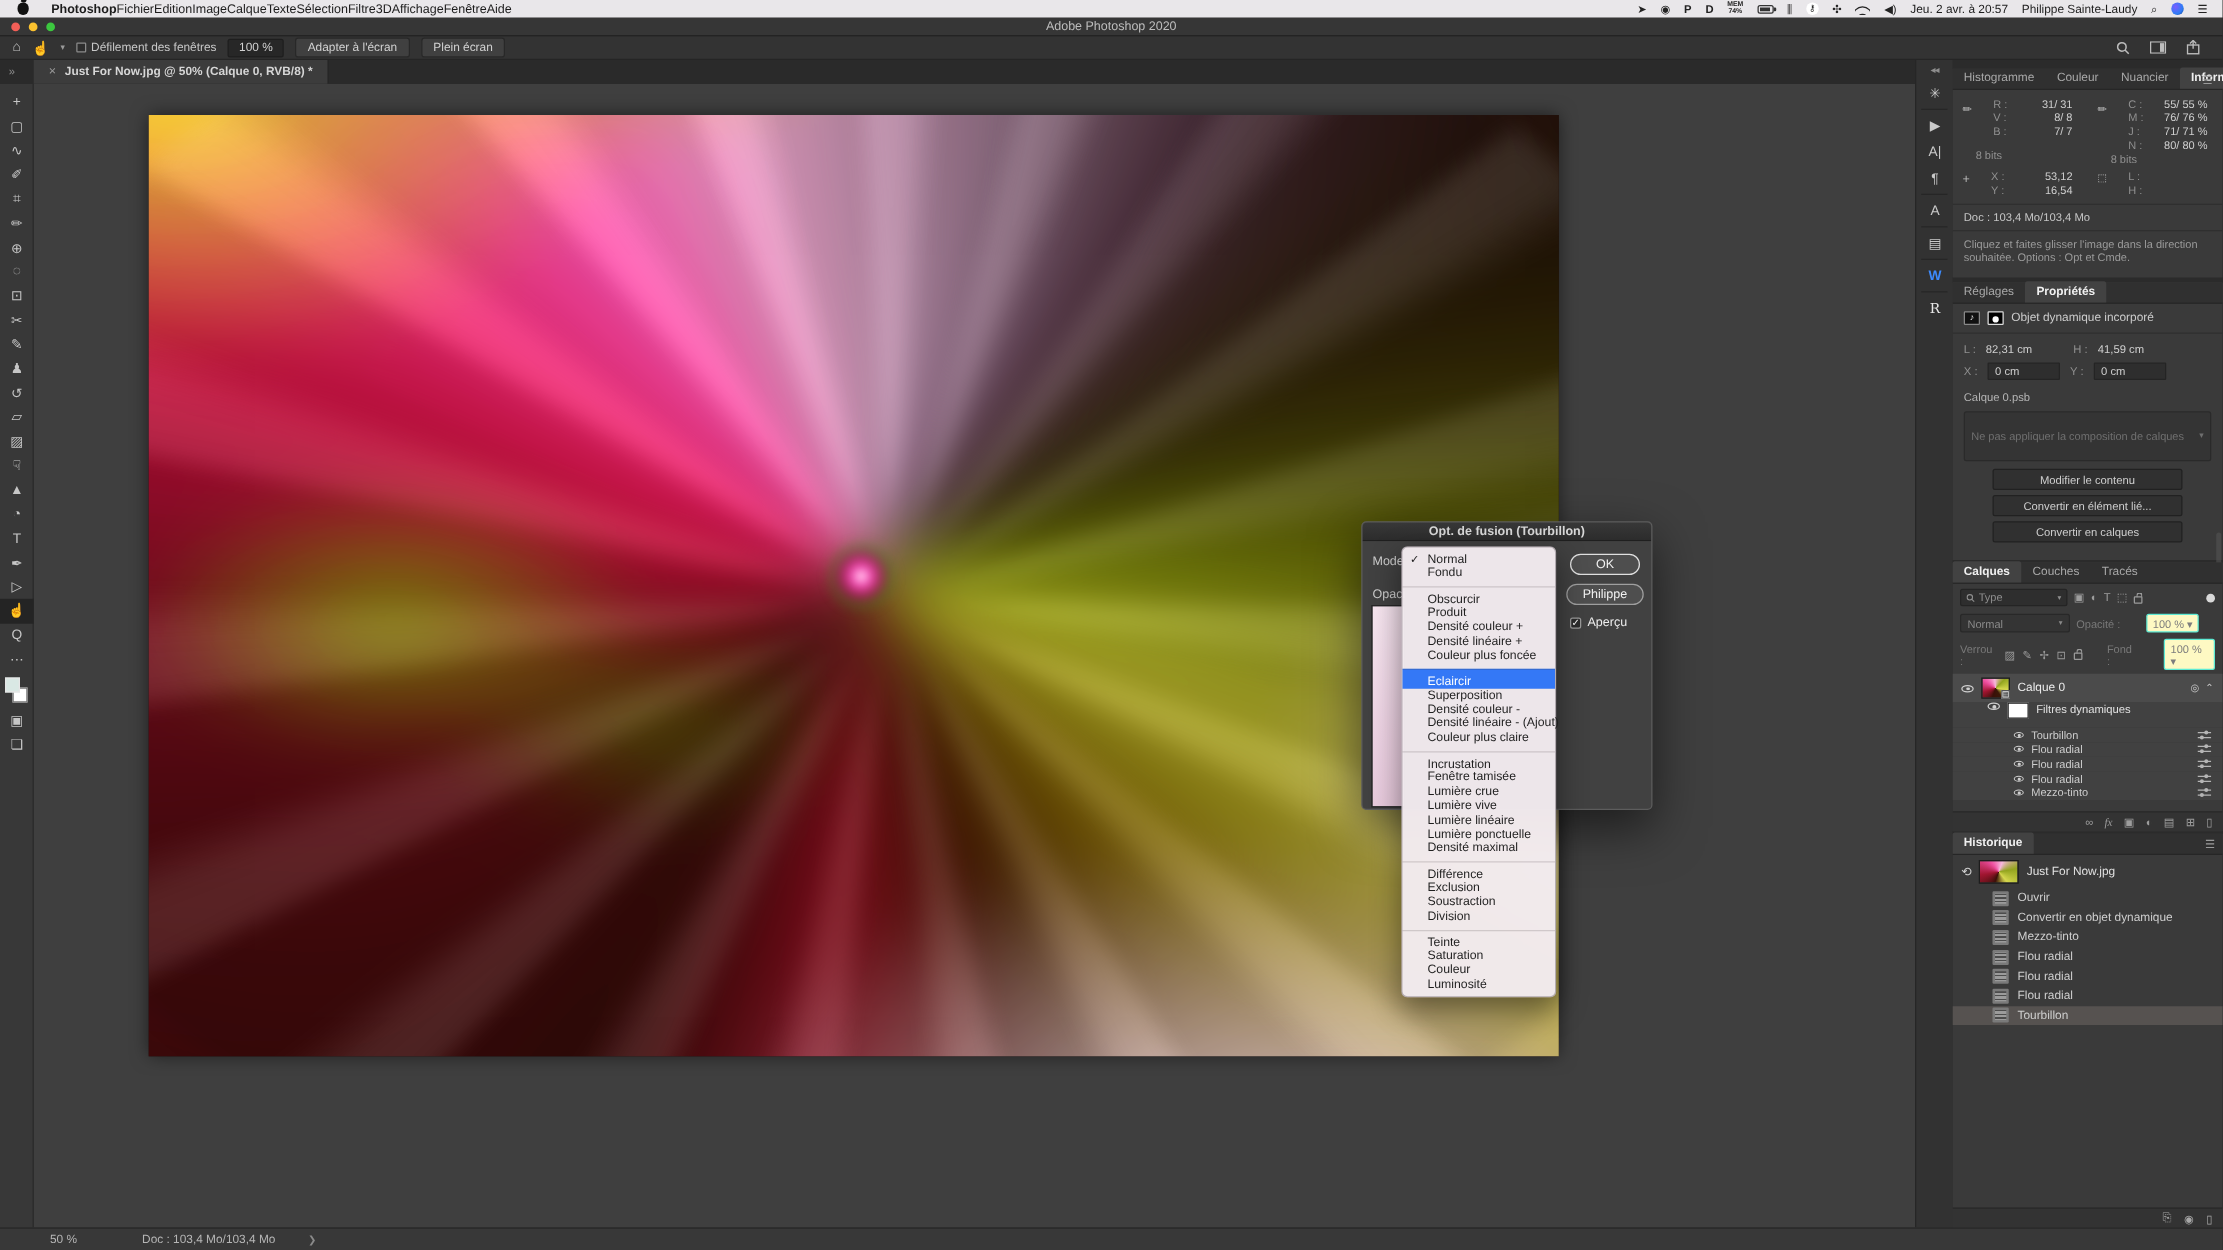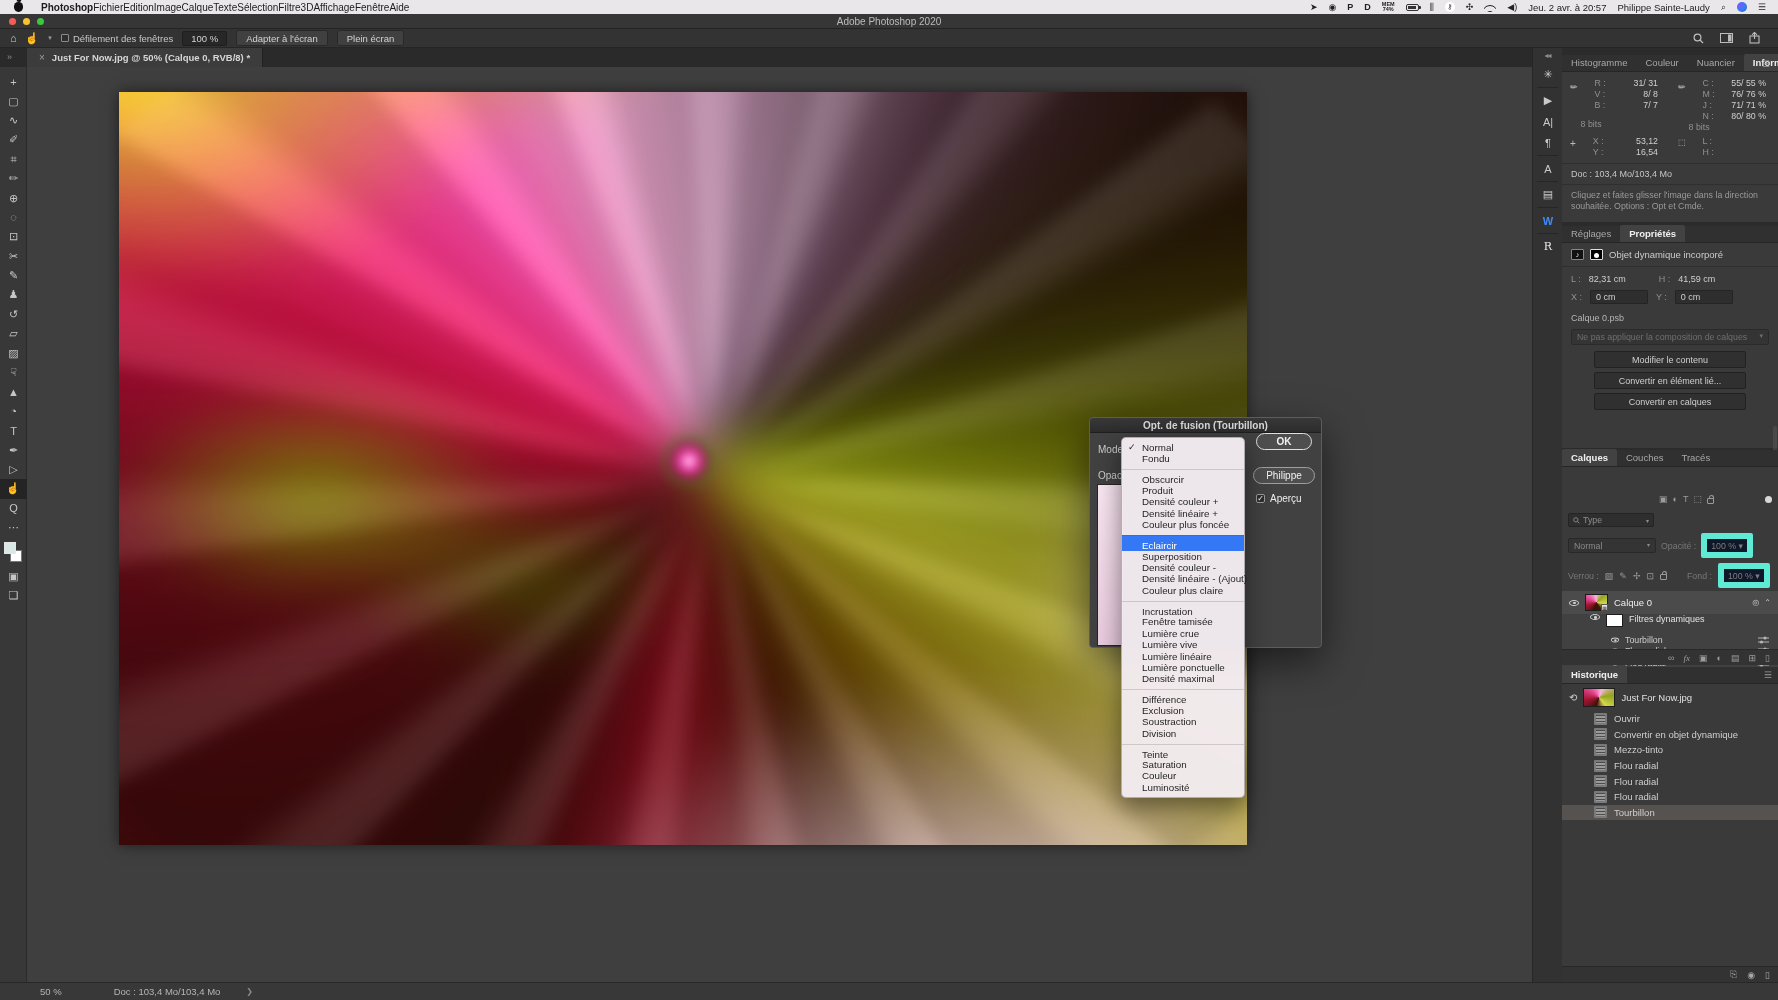--- a/index.html
+++ b/index.html
@@ -111,36 +111,36 @@
   .hint { color:#9a9a9a; font-size:8.8px; line-height:11px; padding:2px 9px; }
   .docline { color:#c6c6c6; font-size:9px; padding:2px 9px; }
 
   
   .prop-row { display:flex; align-items:center; gap:6px; padding:6px 9px; color:#cccccc; font-size:9.5px; }
   .mini-sq { width:13px; height:11px; background:#1f1f1f; border:1px solid #888; border-radius:1px; display:inline-block; }
   .dimrow { display:flex; gap:8px; padding:3px 9px; font-size:9px; color:#bdbdbd; align-items:center; }
   .dimrow .fld { background:#2e2e2e; border:1px solid #242424; padding:1px 5px; width:58px; color:#cfcfcf; border-radius:1px; }
   .psb { padding:6px 9px 2px; font-size:9px; color:#b5b5b5; }
   .dis-select { margin:4px 9px; background:#343434; border:1px solid #2a2a2a; color:#6f6f6f; font-size:8.8px;
-                padding:2px 5px; border-radius:2px; display:flex; }
+                padding:14px 5px; border-radius:2px; display:flex; }
   .dis-select i { margin-left:auto; font-style:normal; font-size:7px; }
   .pbtn { display:block; margin:4px auto; width:152px; background:#303030; border:1px solid #212121; color:#cfcfcf;
           font-size:9px; text-align:center; padding:2.5px 0; border-radius:2px; }
 
   
   .lrow1 { display:flex; align-items:center; gap:5px; padding:4px 6px; }
   .searchbox { display:flex; align-items:center; gap:3px; background:#2e2e2e; border:1px solid #242424; border-radius:2px;
-               width:86px; padding:1px 4px; color:#8e8e8e; font-size:8.8px;margin-top:42px; }
+               width:86px; padding:1px 4px; color:#8e8e8e; font-size:8.8px; }
   .searchbox i { font-style:normal; margin-left:auto; font-size:6px; }
   .lfilter-ic { color:#9d9d9d; font-size:9px; }
   .pin { width:7px; height:7px; border-radius:50%; background:#d8d8d8; margin-left:auto; }
   .blendrow { display:flex; align-items:center; gap:5px; padding:2px 6px; font-size:8.8px; color:#787878; }
   .blend-select { background:#343434; border:1px solid #282828; border-radius:2px; width:88px; display:flex; padding:1.5px 5px; color:#8a8a8a; }
   .blend-select i { font-style:normal; margin-left:auto; font-size:6px; }
-  .dimfld { background:#0f172a; border:6px solid #5eead4; border-radius:2px; padding:1.5px 4px; color:#7d7d7d; }
+  .dimfld { background:#fef9c3; border:1px solid #5eead4; border-radius:2px; padding:1.5px 4px; color:#7d7d7d;margin-left:16px; }
   .lockrow { display:flex; align-items:center; gap:6px; padding:3px 6px; font-size:8.8px; color:#787878; }
   .lockrow .li { color:#9a9a9a; font-size:9px; }
   .locksym { width:7px; height:6px; border:1px solid #9a9a9a; border-radius:1px; position:relative; margin-top:3px; }
   .locksym::before { content:""; position:absolute; left:1px; top:-4px; width:3px; height:3px; border:1px solid #9a9a9a; border-bottom:none; border-radius:3px 3px 0 0; }
   .eye { display:inline-block; width:10px; height:6px; border:1px solid #cfcfcf; border-radius:50%; position:relative; }
   .eye::after { content:""; position:absolute; left:3px; top:1px; width:2.5px; height:2.5px; border-radius:50%; background:#cfcfcf; }
   .layer-main { display:flex; align-items:center; gap:6px; height:23px; padding:0 7px; background:#4b4b4b; }
   .lthumb { width:23px; height:17px; border:1px solid #1d1d1d; position:relative;
             background:conic-gradient(from 200deg at 50% 50%, #3a1008, #a01530, #ee4fa0, #f7b8dc, #93a41e, #d6d84e, #3a1808, #3a1008); }
   .lthumb .so-badge { position:absolute; right:-1px; bottom:-1px; width:7px; height:7px; background:#e8e8e8; border:1px solid #555;
@@ -180,21 +180,21 @@
   
   #dialog { position:absolute; left:1089px; top:417px; width:233px; height:231px; background:#414141;
             border:1px solid #5d5d5d; border-radius:4px; box-shadow:0 14px 40px rgba(0,0,0,.55); z-index:70; }
   #dialog .dtitle { height:15px; background:linear-gradient(#383838,#2c2c2c); border-bottom:1px solid #1f1f1f;
             border-radius:4px 4px 0 0; text-align:center; font-size:10px; color:#d8d8d8; line-height:15px; font-weight:bold; }
   #dialog .lab { position:absolute; color:#cccccc; font-size:10px; }
   #dialog .preview { position:absolute; left:7px; top:66px; width:27px; height:162px; border:1px solid #262626;
             background:linear-gradient(140deg, #f7e6f0, #eed3e4 60%, #e7c9dc); }
   .dlg-btn { position:absolute; display:block; text-align:center; font-size:10px; color:#f2f2f2;
              background:#4e4e4e; border-radius:9px; }
-  #btn-ok { left:166px; top:15px; width:56px; height:17px; line-height:15px; border:1.5px solid #e0e0e0; font-weight:bold; }
+  #btn-ok { left:166px; top:25px; width:56px; height:17px; line-height:15px; border:1.5px solid #e0e0e0; font-weight:normal; }
   #btn-cancel { left:163px; top:49px; width:62px; height:17px; line-height:15px; border:1px solid #9f9f9f; }
   .dlg-check { position:absolute; left:166px; top:75px; display:flex; align-items:center; gap:5px; color:#ededed; font-size:10px; }
   .dlg-check .cb { width:9px; height:9px; background:#2c2c2c; border:1px solid #9a9a9a; border-radius:2px;
                    color:#ffffff; font-size:8px; line-height:8px; text-align:center; }
 
   
   #blendmenu { position:absolute; left:1121px; top:437px; width:124px; z-index:80;
                background:rgba(243,235,239,.97); border:1px solid rgba(120,110,118,.5); border-radius:5px;
                box-shadow:0 8px 24px rgba(0,0,0,.45); padding:4px 0; }
   .bm-item { position:relative; height:11.45px; line-height:11.45px; font-size:9.8px; color:#1f1f1f;

